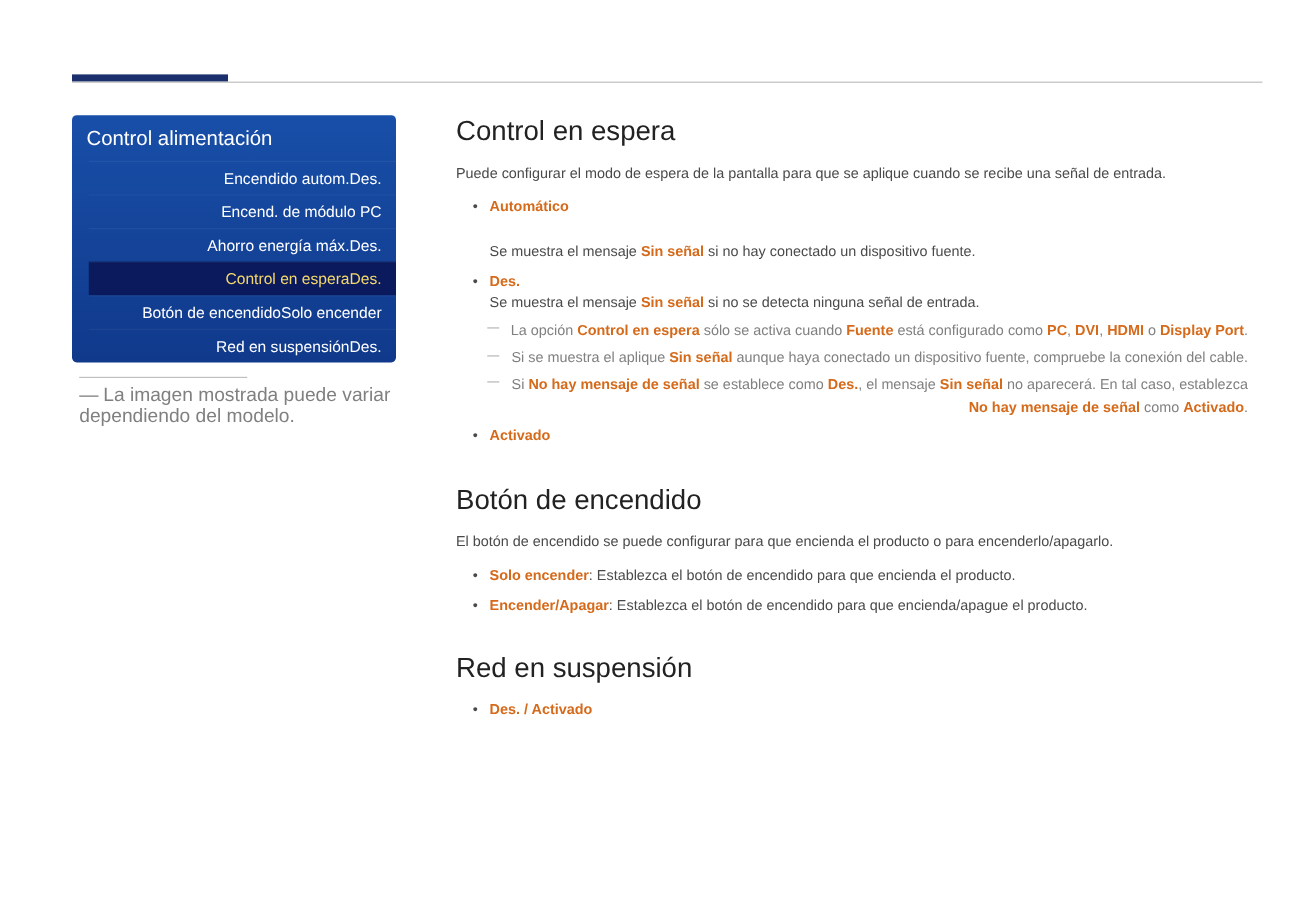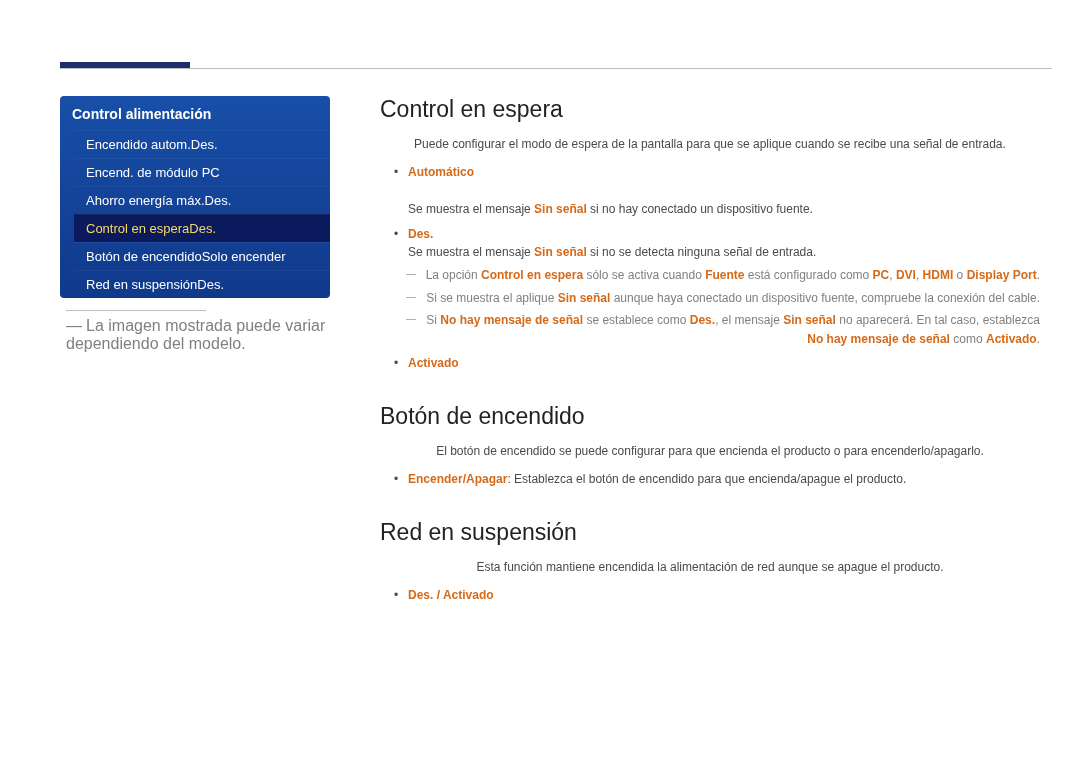--- a/index.html
+++ b/index.html
@@ -36,26 +36,26 @@
   .sidebar { width: 270px; flex-shrink: 0; }
   .osd-menu {
     background: linear-gradient(#184fa8,#10398b);
     border-radius: 4px;
     overflow: hidden;
     color: #fff;
     font-size: 13px;
   }
   .osd-title {
     padding: 10px 12px 8px 12px;
-    font-size: 14px;
-    font-weight: 700;
+    font-size: 17px;
+    font-weight: 400;
   }
   .osd-item {
     display: flex;
-    justify-content: flex-start;
+    justify-content: flex-end;
     padding: 6px 12px;
     border-top: 1px solid rgba(255,255,255,0.05);
     margin-left: 14px;
   }
   .osd-item.selected {
     background: #0a1a5c;
     color: #f5d86b;
   }
   .underline {
     width: 140px;
@@ -80,21 +80,20 @@
     font-weight: 400;
     color: #222;
     margin-bottom: 12px;
   }
   h2.mt { margin-top: 30px; }
   .body-text {
     font-size: 12px;
     color: #4a4a4a;
     line-height: 1.5;
     margin-bottom: 10px;
-    text-align: center;
   }
   ul.b1 {
     list-style: none;
     padding-left: 28px;
     font-size: 12px;
     color: #4a4a4a;
     line-height: 1.55;
   }
   ul.b1 > li { position: relative; margin-bottom: 6px; }
   ul.b1 > li::before {
@@ -193,26 +192,28 @@
       </li>
       <li>
         <span class="orange">Activado</span><br>
       </li>
     </ul>
 
     <h2 class="mt">Botón de encendido</h2>
     <p class="body-text">El botón de encendido se puede configurar para que encienda el producto o para encenderlo/apagarlo.</p>
     <ul class="b1">
       <li>
+        <span class="orange">Solo encender</span><span>: Establezca el botón de encendido para que encienda el producto.</span>
+      </li>
+      <li>
         <span class="orange">Encender/Apagar</span><span>: Establezca el botón de encendido para que encienda/apague el producto.</span>
       </li>
     </ul>
 
     <h2 class="mt">Red en suspensión</h2>
-    <p class="body-text">Esta función mantiene encendida la alimentación de red aunque se apague el producto.</p>
     <ul class="b1">
       <li>
         <span class="orange">Des. / Activado</span>
       </li>
     </ul>
 
   </div>
 </div>
 
 </body></html>

